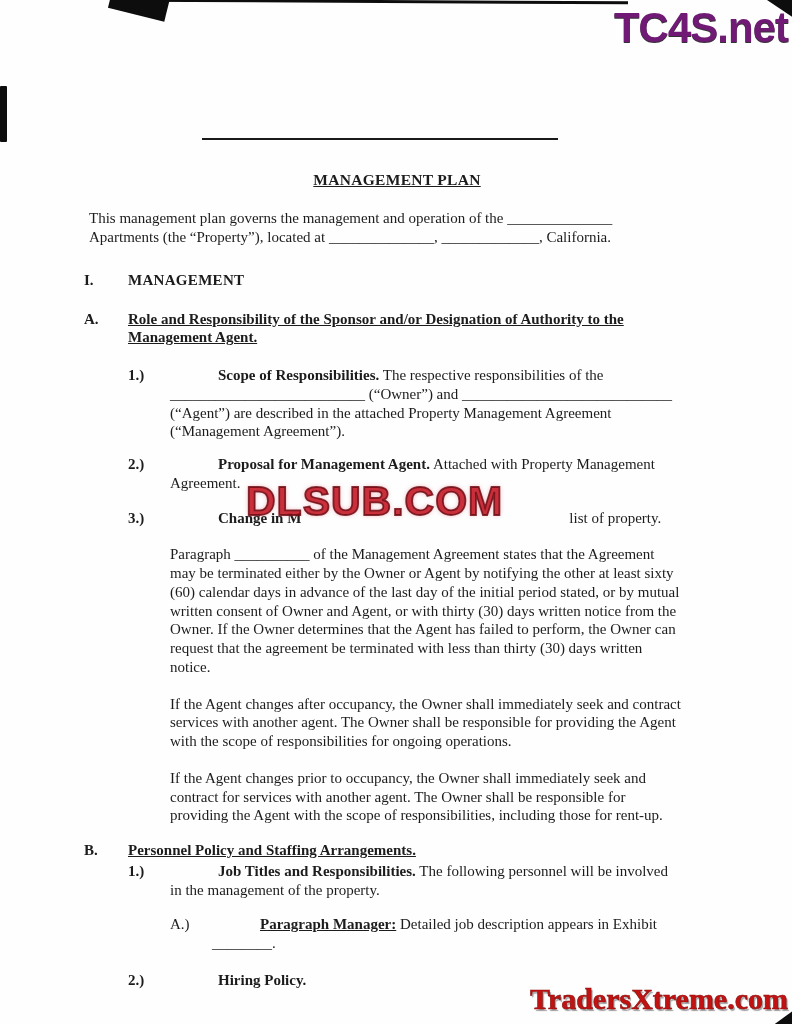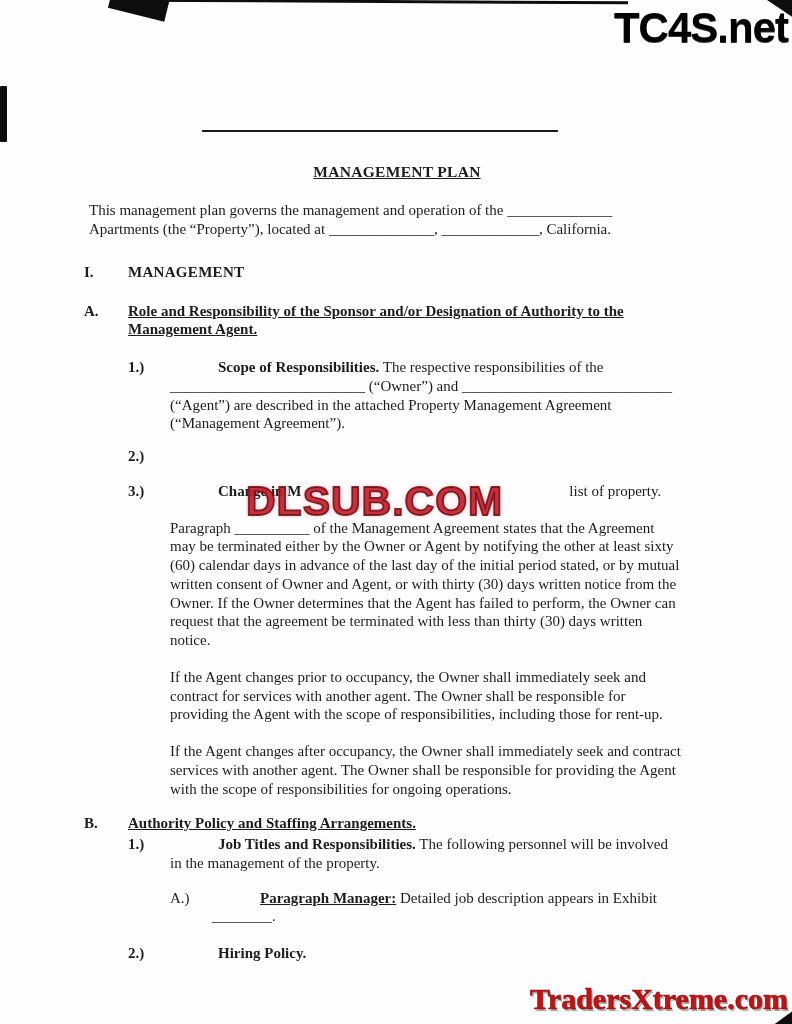--- a/index.html
+++ b/index.html
@@ -12,38 +12,38 @@
   .artifact{position:absolute;background:#0d0d0d;}
   .a-topline{left:126px;top:0;width:502px;height:3px;transform:rotate(0.3deg);}
   .a-topleft{left:110px;top:-9px;width:58px;height:24px;transform:rotate(14deg);}
   .a-topright{right:-2px;top:-2px;width:30px;height:20px;clip-path:polygon(0 0,100% 0,100% 100%);}
   .a-leftbar{left:0;top:86px;width:7px;height:56px;border-radius:1px;}
   .a-bottomright{right:-2px;bottom:-2px;width:22px;height:16px;clip-path:polygon(100% 0,100% 100%,0 100%);}
   
   .wm-top{
     position:absolute;top:4px;right:4px;z-index:6;
     font-family:"Liberation Sans",sans-serif;font-weight:800;font-size:42px;
-    letter-spacing:-1px;color:#000000;text-shadow:0 1px 0 #333;
+    letter-spacing:-1px;color:#701a75;text-shadow:0 1px 0 #333;
   }
   .wm-center{
     position:absolute;top:478px;left:246px;z-index:6;
     font-family:Liberation Sans, sans-serif;font-weight:700;font-size:41px;letter-spacing:1px;
     color:rgba(196,32,44,0.9);-webkit-text-stroke:1.8px rgba(110,12,20,0.85);
     text-shadow:0 0 5px rgba(220,60,80,0.45);filter:blur(0.3px);
   }
   .wm-bottom{
     position:absolute;bottom:8px;right:4px;z-index:6;
     font-family:"Liberation Serif",serif;font-weight:700;font-size:30px;
     color:#c21212;-webkit-text-stroke:0.6px #8a0d0d;
     text-shadow:1.5px 1.5px 1px rgba(80,80,80,0.55);
   }
   
   .content{
     position:absolute;inset:0;z-index:1;
-    padding:8px 82px 0 84px;box-sizing:border-box;
+    padding:16px 82px 0 84px;box-sizing:border-box;
     font-size:15px;line-height:1.25;
   }
   .blank-line{width:356px;margin:122px 0 0 118px;border-top:2px solid #1a1a1a;height:0;}
   .title{margin-top:30px;text-align:center;font-weight:700;text-decoration:underline;letter-spacing:0.3px;font-size:15.5px;}
   .intro{margin:20px 0 0 5px;max-width:585px;}
   .row{display:flex;}
   .n1{flex:0 0 44px;font-weight:700;}
   .n2{flex:0 0 42px;font-weight:700;}
   .n3{flex:0 0 42px;}
   .sec{margin-top:24px;}
@@ -101,37 +101,41 @@
     <div class="item i1">
       <span class="n2">1.)</span>
       <div class="txt">
         <span class="bold">Scope of Responsibilities.</span>
         <span>The respective responsibilities of the __________________________ (“Owner”) and ____________________________ (“Agent”) are described in the attached Property Management Agreement (“Management Agreement”).</span>
       </div>
     </div>
 
     <div class="item i2">
       <span class="n2">2.)</span>
+      <div class="txt">
+        <span class="bold">Proposal for Management Agent.</span>
+        <span>Attached with Property Management Agreement.</span>
+      </div>
     </div>
 
     <div class="item i3">
       <span class="n2">3.)</span>
       <div class="txt">
         <div>
           <span class="bold">Change in M</span><span class="gap"></span><span>list of property.</span>
         </div>
         <p class="para">Paragraph __________ of the Management Agreement states that the Agreement may be terminated either by the Owner or Agent by notifying the other at least sixty (60) calendar days in advance of the last day of the initial period stated, or by mutual written consent of Owner and Agent, or with thirty (30) days written notice from the Owner.  If the Owner determines that the Agent has failed to perform, the Owner can request that the agreement be terminated with less than thirty (30) days written notice.</p>
+        <p class="para">If the Agent changes after occupancy, the Owner shall immediately seek and contract services with another agent.  The Owner shall be responsible for providing the Agent with the scope of responsibilities for ongoing operations.</p>
         <p class="para">If the Agent changes prior to occupancy, the Owner shall immediately seek and contract for services with another agent.  The Owner shall be responsible for providing the Agent with the scope of responsibilities, including those for rent-up.</p>
-        <p class="para">If the Agent changes after occupancy, the Owner shall immediately seek and contract services with another agent.  The Owner shall be responsible for providing the Agent with the scope of responsibilities for ongoing operations.</p>
       </div>
     </div>
 
     <div class="row secA secB">
       <span class="n1">B.</span>
-      <span class="sec-title">Authority Policy and Staffing Arrangements.</span>
+      <span class="sec-title">Personnel Policy and Staffing Arrangements.</span>
     </div>
 
     <div class="item ib1">
       <span class="n2">1.)</span>
       <div class="txt">
         <span class="bold">Job Titles and Responsibilities.</span>
         <span>The following personnel will be involved in the management of the property.</span>
         <div class="sub">
           <span class="n3">A.)</span>
           <div class="stxt">

